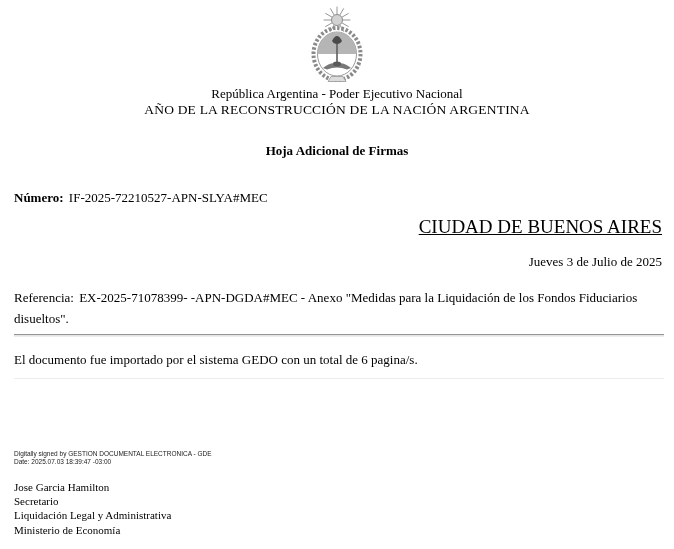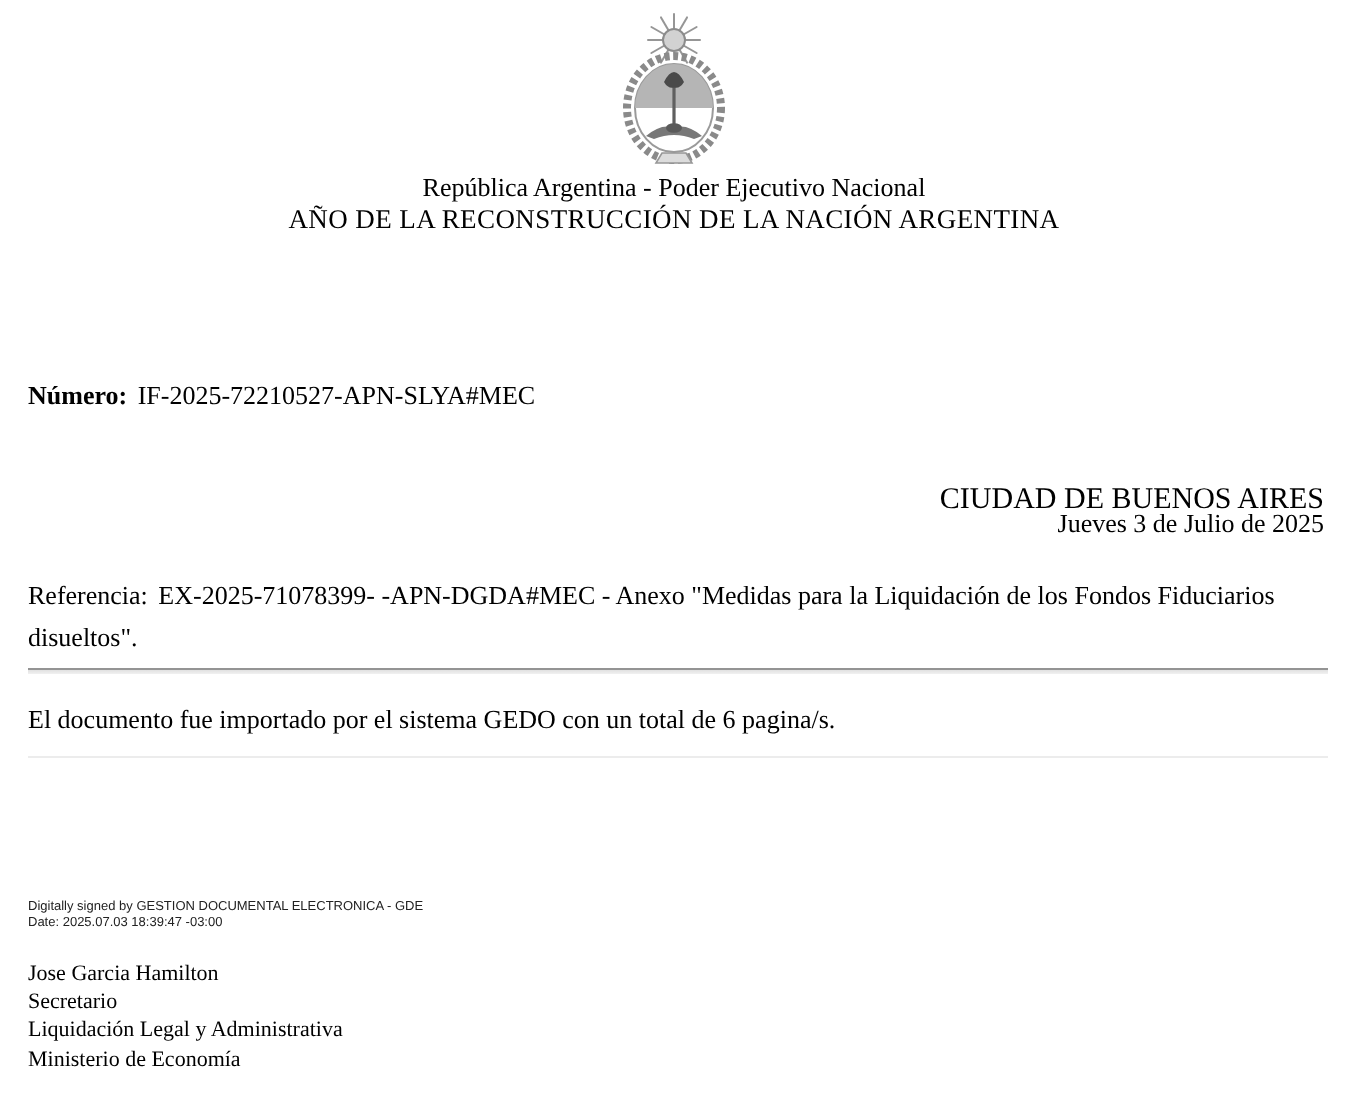--- a/index.html
+++ b/index.html
@@ -13,21 +13,21 @@
     overflow: hidden;
   }
   .emblem { position: absolute; top: 5px; left: 0; right: 0; text-align: center; }
   .center { position: absolute; left: 0; right: 0; text-align: center; white-space: nowrap; }
   .hdr1 { top: 86px;  font-size: 13px; }
   .hdr2 { top: 102px; font-size: 13.5px; letter-spacing: 0.2px; }
   .title1 { top: 143px; font-size: 13px; font-weight: bold; }
   .title2 { top: 159px; font-size: 13px; font-weight: bold; }
   .numero { position: absolute; top: 190px; left: 14px; font-size: 13px; }
   .numero .lbl { font-weight: bold; margin-right: 2px; }
-  .city { position: absolute; top: 242px; right: 12px; font-size: 15px; }
+  .city { position: absolute; top: 216px; right: 12px; font-size: 19px; text-decoration: underline; }
   .date { position: absolute; top: 254px; right: 12px; font-size: 13px; }
   .ref  { position: absolute; top: 287px; left: 14px; right: 18px;
           font-size: 13px; line-height: 21px; }
   .ref .lbl { font-weight: normal; margin-right: 2px; }
   .hr1 { position: absolute; top: 334px; left: 14px; right: 10px; height: 3px;
          background: linear-gradient(to bottom, #949494 0%, #949494 38%, #e2e2e2 38%, #f1f1f1 100%); }
   .bodytext { position: absolute; top: 352px; left: 14px; font-size: 13px; }
   .hr2 { position: absolute; top: 378px; left: 14px; right: 10px; height: 1px; background: #ececec; }
   .digsig { position: absolute; top: 450px; left: 14px;
             font-family: "Liberation Sans", "DejaVu Sans", sans-serif;
@@ -71,20 +71,21 @@
       <path d="M 30,63 Q 37,57 43,58.5 L 45,58.5 Q 51,57 58,63 L 54,64.5 Q 44,60.5 34,64.5 Z" fill="#787878"></path>
       <ellipse cx="44" cy="59" rx="4" ry="2.4" fill="#5a5a5a"></ellipse>
 
       <path d="M 38,71.5 L 50,71.5 L 53,76.5 L 35,76.5 Z" fill="#dcdcdc" stroke="#979797" stroke-width="0.8"></path>
     </svg>
   </div>
 
   <div class="center hdr1">República Argentina - Poder Ejecutivo Nacional</div>
   <div class="center hdr2">AÑO DE LA RECONSTRUCCIÓN DE LA NACIÓN ARGENTINA</div>
 
+  <div class="center title1">Hoja Adicional de Firmas</div>
 
   <div class="numero">
     <span class="lbl">Número:</span>
     <span>IF-2025-72210527-APN-SLYA#MEC</span>
   </div>
 
   <div class="city">CIUDAD DE BUENOS AIRES</div>
   <div class="date">Jueves 3 de Julio de 2025</div>
 
   <div class="ref">

